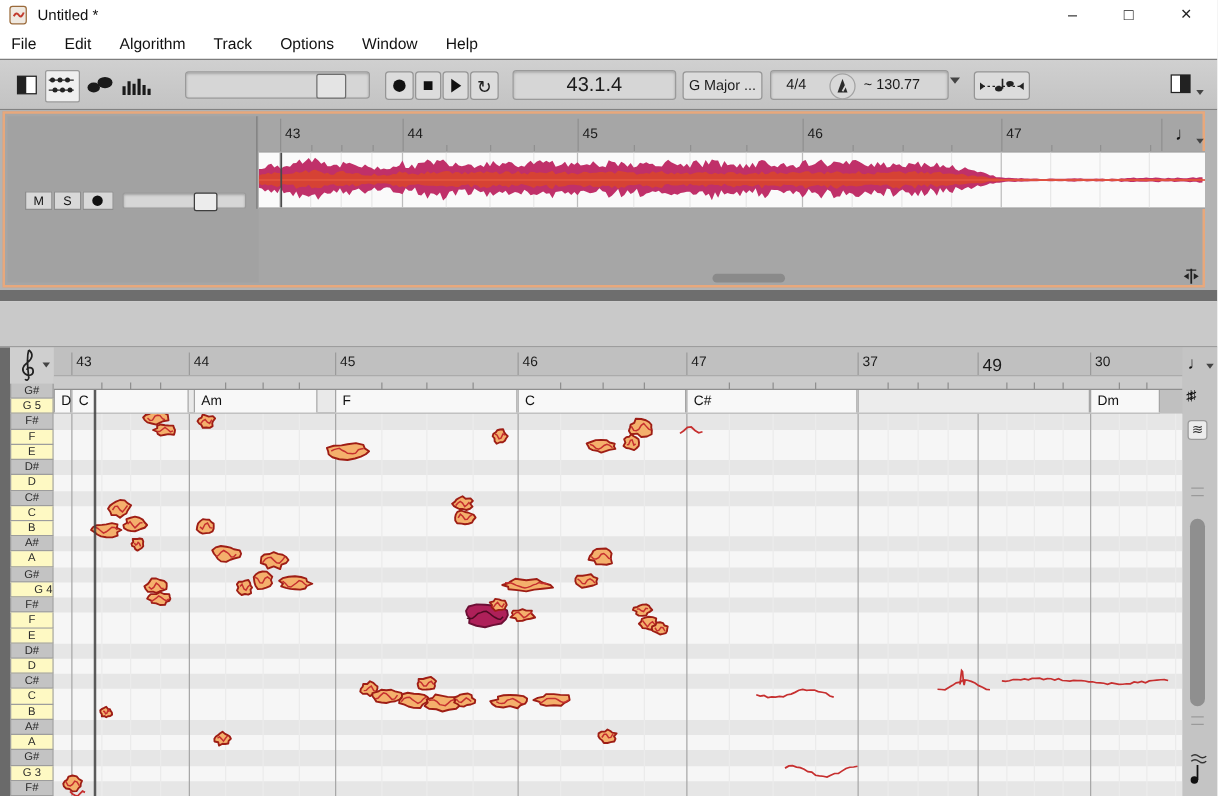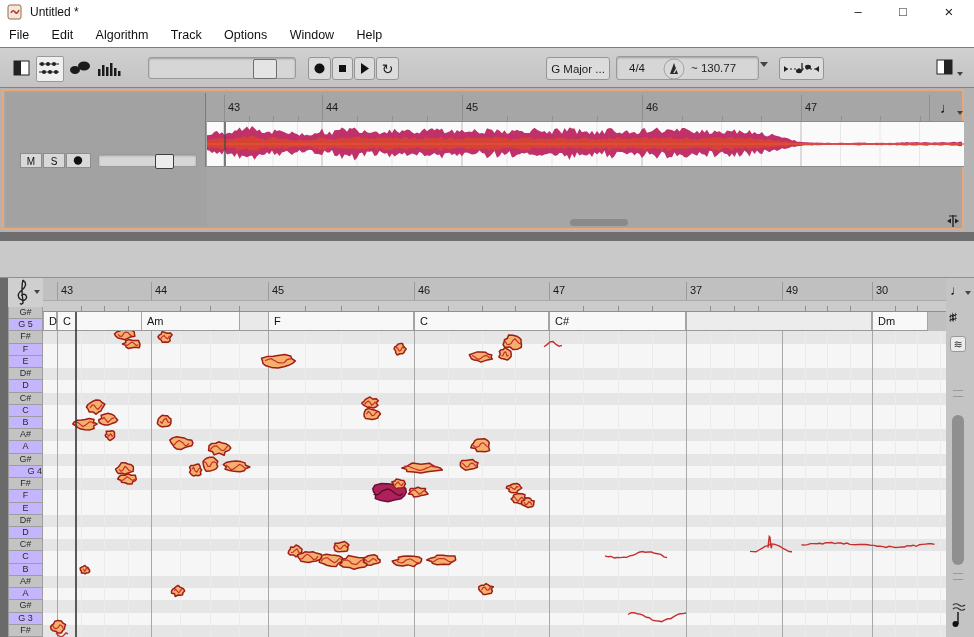--- a/index.html
+++ b/index.html
@@ -33,21 +33,21 @@
   .caret{position:absolute;right:1px;bottom:1px;width:0;height:0;border-left:4px solid transparent;border-top:4px solid #555;}
   
   #editor{left:0;top:278px;width:974px;height:359px;background:#c0c0c0;}
   #ed-ruler{left:43px;top:4px;width:903px;height:18px;}
   #ed-ticks{left:43px;top:22px;width:903px;height:12px;background:#cbcbcb;border-top:1px solid #ababab;border-bottom:1px solid #8f8f8f;box-sizing:border-box;}
   #chordrow{left:43px;top:34px;width:885px;height:19px;background:#e9e9e9;border-bottom:1px solid #9a9a9a;box-sizing:border-box;}
   .chordcell{position:absolute;top:0;height:18px;background:#f8f8f8;border-right:1px solid #a5a5a5;border-left:1px solid #a5a5a5;font-size:11px;color:#111;line-height:18px;padding-left:5px;box-sizing:border-box;}
   #leftdark{left:0;top:0;width:8px;height:359px;background:#6a6a6a;}
   #clefbox{left:8px;top:0;width:35px;height:29px;background:#cfcfcf;}
   #pitchlabels{left:8px;top:29px;width:35px;height:330px;}
-  .pl{position:absolute;left:0;width:35px;box-sizing:border-box;border:1px solid #9d9d9d;border-top:none;background:#c4b5fd;font-size:9px;color:#2a2a2a;text-align:center;}
+  .pl{position:absolute;left:0;width:35px;box-sizing:border-box;border:1px solid #9d9d9d;border-top:none;background:#fef9c3;font-size:9px;color:#2a2a2a;text-align:center;}
   .pl.sharp{background:#c3c3c3;}
   #canvas{left:43px;top:53px;width:903px;height:306px;background:#f6f6f6;overflow:hidden;}
   .stripe{position:absolute;left:0;width:903px;background:#e6e6e6;}
   .barline{position:absolute;top:0;width:1px;height:306px;background:#a8a8a8;}
   .beatline{position:absolute;top:0;width:1px;height:306px;background:#ebebeb;}
   #rightstrip{left:946px;top:0;width:28px;height:359px;background:#c4c4c4;}
   svg{display:block;}
 </style>
 </head>
 <body>
@@ -118,20 +118,21 @@
       <svg width="19" height="21">
           <rect x="6" y="7" width="7" height="7" fill="#111"></rect>
         </svg>
     </div>
     <div class="abs tbtn" style="left:354px;top:9px;width:21px;height:23px">
       <svg width="19" height="21">
           <path d="M6,5 L14,10.5 L6,16 Z" fill="#111"></path>
         </svg>
     </div>
     <div class="abs tbtn" style="left:376px;top:9px;width:23px;height:23px;font-size:14px;text-align:center;line-height:22px;color:#222">↻</div>
+    <div class="abs recessed readout" style="left:410px;top:8px;width:131px;height:24px;font-size:16px;line-height:23px">43.1.4</div>
     <div class="abs tbtn readout" style="left:546px;top:9px;width:64px;height:23px;line-height:22px">G Major ...</div>
     <div class="abs recessed" style="left:616px;top:8px;width:143px;height:24px">
       <span class="abs readout" style="left:12px;top:5px">4/4</span>
       <svg class="abs" style="left:46px;top:1px" width="22" height="22">
         <circle cx="11" cy="11" r="10" fill="#d9d9d9" stroke="#a2a2a2"></circle>
         <path d="M7,16 L11,5 L15,16 Z" fill="#2a2a2a"></path>
           <line x1="11" y1="15" x2="15" y2="8" stroke="#d9d9d9" stroke-width="1.4"></line>
       </svg>
       <span class="abs readout" style="left:74px;top:5px">~ 130.77</span>
     </div>
@@ -383,21 +384,21 @@
         <span style="position: absolute; left: 112px; top: 2px; font-size: 11px; color: rgb(26, 26, 26);">44</span>
         <div style="position: absolute; left: 108px; top: 0px; width: 1px; height: 30px; background: rgb(155, 155, 155);"></div>
         <span style="position: absolute; left: 229px; top: 2px; font-size: 11px; color: rgb(26, 26, 26);">45</span>
         <div style="position: absolute; left: 225px; top: 0px; width: 1px; height: 30px; background: rgb(155, 155, 155);"></div>
         <span style="position: absolute; left: 375px; top: 2px; font-size: 11px; color: rgb(26, 26, 26);">46</span>
         <div style="position: absolute; left: 371px; top: 0px; width: 1px; height: 30px; background: rgb(155, 155, 155);"></div>
         <span style="position: absolute; left: 510px; top: 2px; font-size: 11px; color: rgb(26, 26, 26);">47</span>
         <div style="position: absolute; left: 506px; top: 0px; width: 1px; height: 30px; background: rgb(155, 155, 155);"></div>
         <span style="position: absolute; left: 647px; top: 2px; font-size: 11px; color: rgb(26, 26, 26);">37</span>
         <div style="position: absolute; left: 643px; top: 0px; width: 1px; height: 30px; background: rgb(155, 155, 155);"></div>
-        <span style="position: absolute; left: 743px; top: 2px; font-size: 11px; color: rgb(26, 26, 26);">49</span>
+        <span style="position: absolute; left: 743px; top: 2px; font-size: 14px; color: rgb(26, 26, 26);">49</span>
         <div style="position: absolute; left: 739px; top: 0px; width: 1px; height: 30px; background: rgb(155, 155, 155);"></div>
         <span style="position: absolute; left: 833px; top: 2px; font-size: 11px; color: rgb(26, 26, 26);">30</span>
         <div style="position: absolute; left: 829px; top: 0px; width: 1px; height: 30px; background: rgb(155, 155, 155);"></div>
       </div>
     <div id="ed-ticks" class="abs">
         <div style="position: absolute; left: 37.5px; top: 5px; width: 1px; height: 6px; background: rgb(143, 143, 143);"></div>
         <div style="position: absolute; left: 61px; top: 5px; width: 1px; height: 6px; background: rgb(143, 143, 143);"></div>
         <div style="position: absolute; left: 84.5px; top: 5px; width: 1px; height: 6px; background: rgb(143, 143, 143);"></div>
         <div style="position: absolute; left: 137.25px; top: 5px; width: 1px; height: 6px; background: rgb(143, 143, 143);"></div>
         <div style="position: absolute; left: 166.5px; top: 5px; width: 1px; height: 6px; background: rgb(143, 143, 143);"></div>
@@ -416,21 +417,21 @@
         <div style="position: absolute; left: 715px; top: 5px; width: 1px; height: 6px; background: rgb(143, 143, 143);"></div>
         <div style="position: absolute; left: 761.5px; top: 5px; width: 1px; height: 6px; background: rgb(143, 143, 143);"></div>
         <div style="position: absolute; left: 784px; top: 5px; width: 1px; height: 6px; background: rgb(143, 143, 143);"></div>
         <div style="position: absolute; left: 806.5px; top: 5px; width: 1px; height: 6px; background: rgb(143, 143, 143);"></div>
         <div style="position: absolute; left: 851.5px; top: 5px; width: 1px; height: 6px; background: rgb(143, 143, 143);"></div>
         <div style="position: absolute; left: 874px; top: 5px; width: 1px; height: 6px; background: rgb(143, 143, 143);"></div>
       </div>
     <div id="chordrow" class="abs">
         <div class="chordcell" style="left: 0px; width: 14px;">D</div>
         <div class="chordcell" style="left: 14px; width: 94px;">C</div>
-        <div class="chordcell" style="left: 98px; width: 99px;">Am</div>
+        <div class="chordcell" style="left: 112px; width: 99px;">Am</div>
         <div class="chordcell" style="left: 225px; width: 146px;">F</div>
         <div class="chordcell" style="left: 371px; width: 135px;">C</div>
         <div class="chordcell" style="left: 506px; width: 137px;">C#</div>
         <div class="chordcell" style="left: 643px; width: 186px; background: rgb(236, 236, 236);"></div>
         <div class="chordcell" style="left: 829px; width: 56px;">Dm</div>
       </div>
     <div id="leftdark" class="abs"></div>
     <div id="clefbox" class="abs">
       <svg width="24" height="27" style="margin-left:3px">
         <path d="M12,2 C16,5 15,9 11,12 C7,15 6,18 9,21 C12,23.5 16,22 15.5,18.5 C15,15.5 11,15.5 10.5,18 M12,2 C10,8 11,16 12,24 C12.3,26 10,26.6 9,25.4" fill="none" stroke="#222" stroke-width="1.4"></path>

